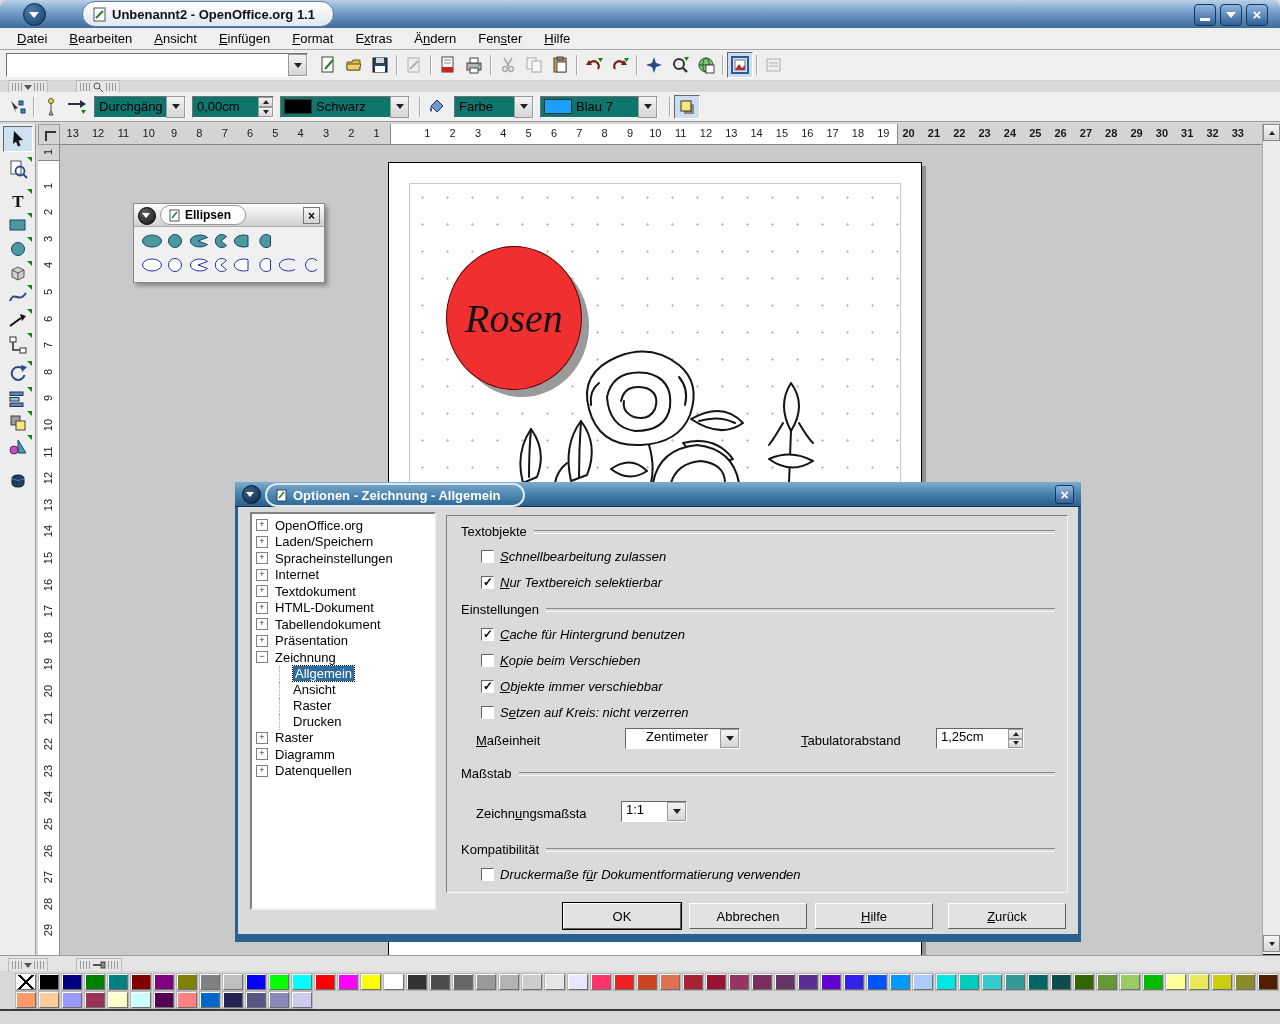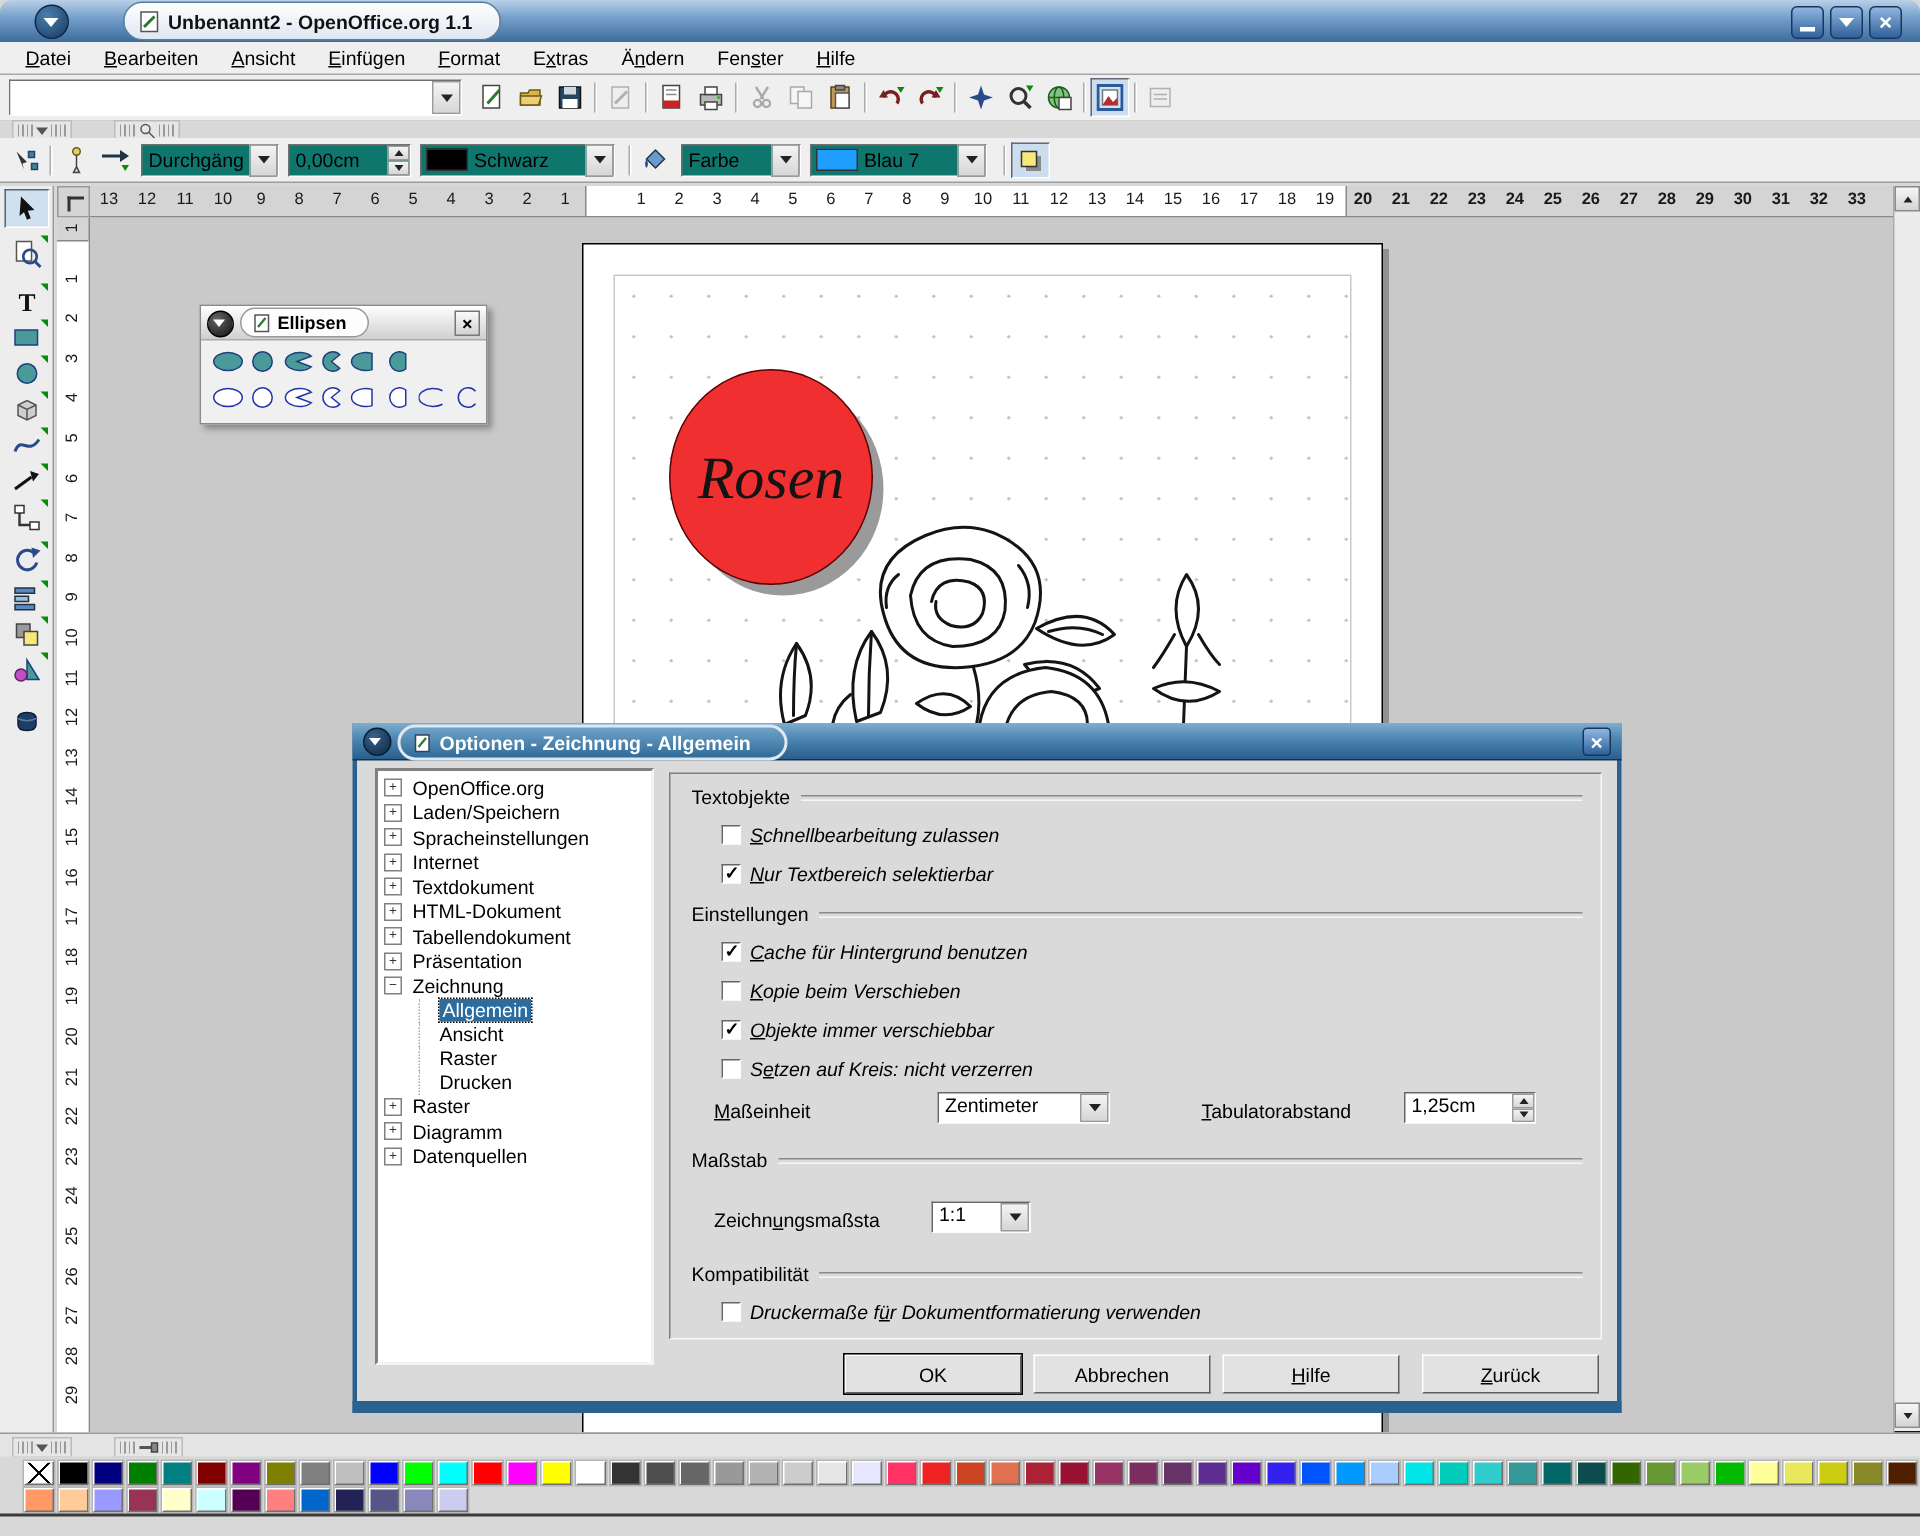--- a/index.html
+++ b/index.html
@@ -833,21 +833,21 @@
       <div class="cb-row" style="top:162px;">
         <span class="cb checked"></span>
         <span class="cb-label"><u>O</u>bjekte immer verschiebbar</span>
       </div>
       <div class="cb-row" style="top:188px;">
         <span class="cb"></span>
         <span class="cb-label">S<u>e</u>tzen auf Kreis: nicht verzerren</span>
       </div>
 
       <span class="fld-label" style="left:29px;top:217px;"><u>M</u>aßeinheit</span>
-      <div class="combo" style="left:178px;top:212px;width:115px;">
+      <div class="combo" style="left:178px;top:212px;width:115px;padding-left:16px;">
         <span class="combo-val">Zentimeter</span>
         <span class="dd-btn">
             <span class="t"></span>
           </span>
       </div>
       <span class="fld-label" style="left:354px;top:217px;"><u>T</u>abulatorabstand</span>
       <div class="combo" style="left:489px;top:212px;width:88px;">
         <span class="combo-val">1,25cm</span>
         <span class="spin-btns">
             <span class="spin-b">

